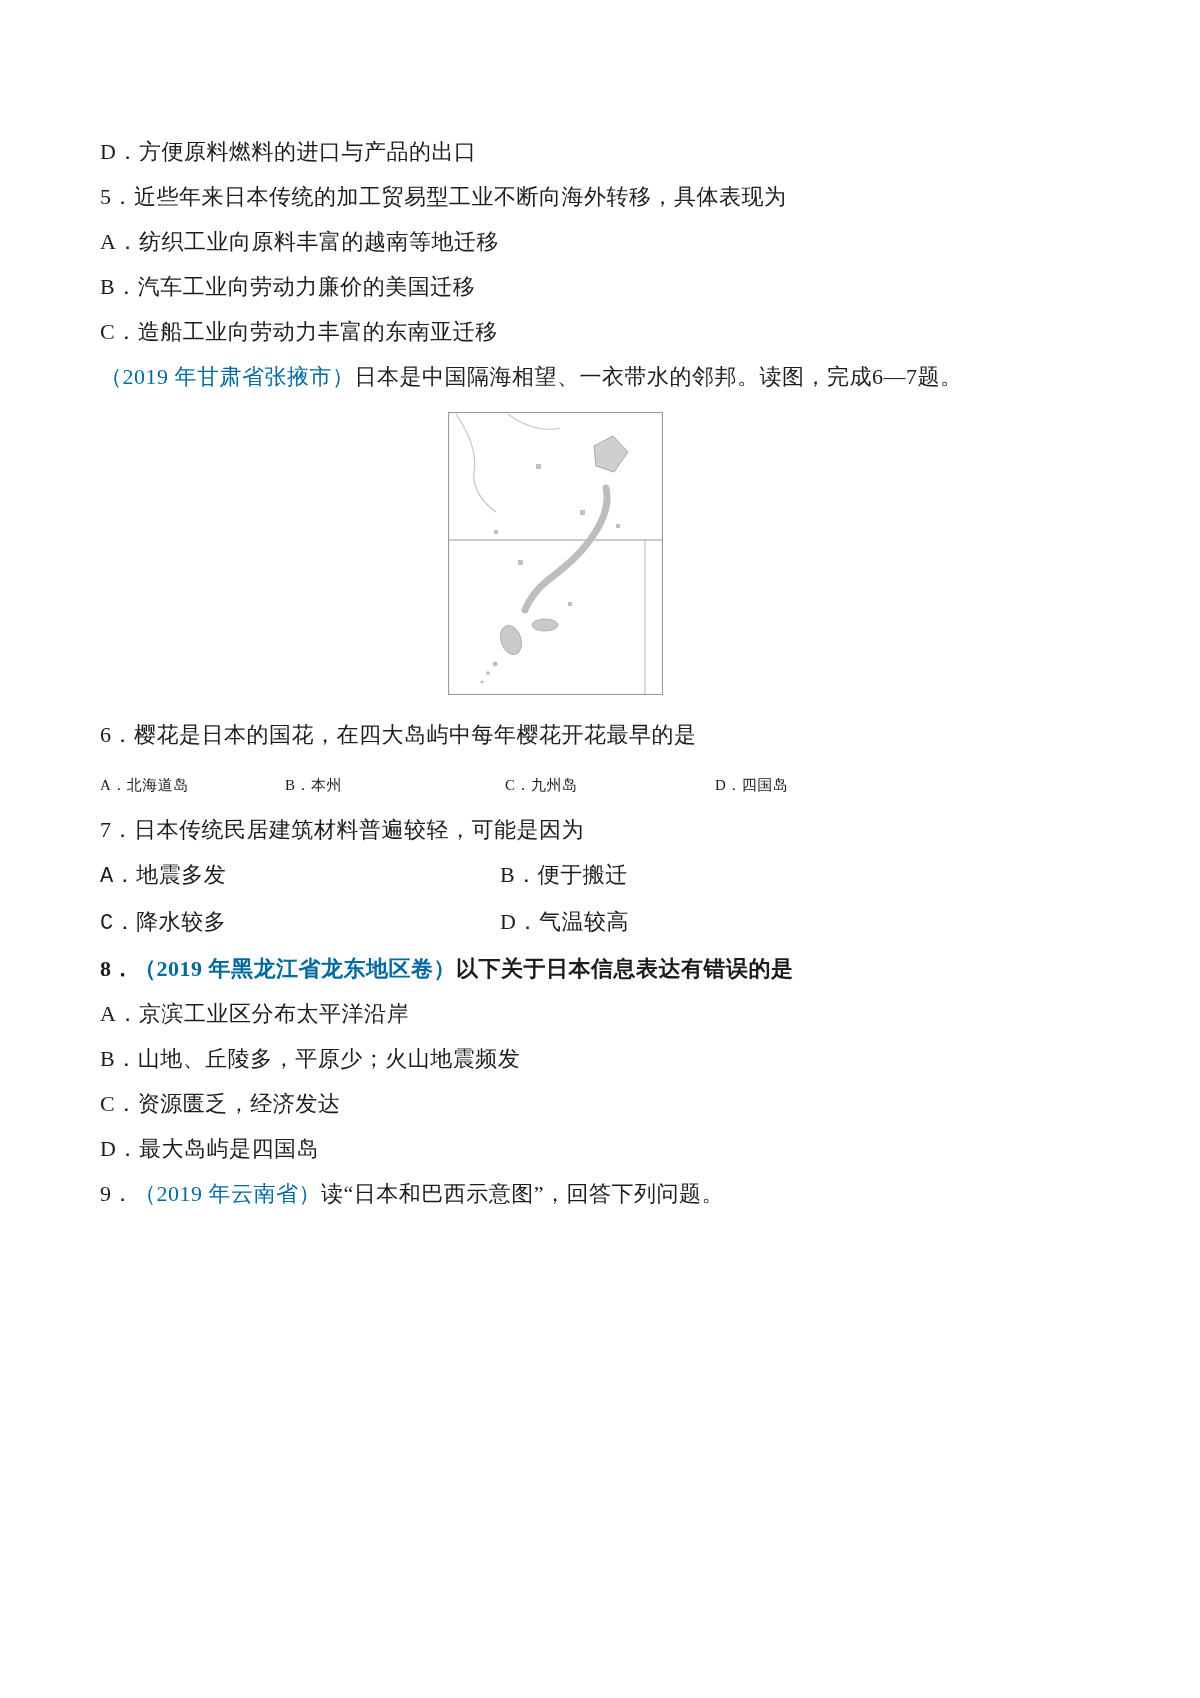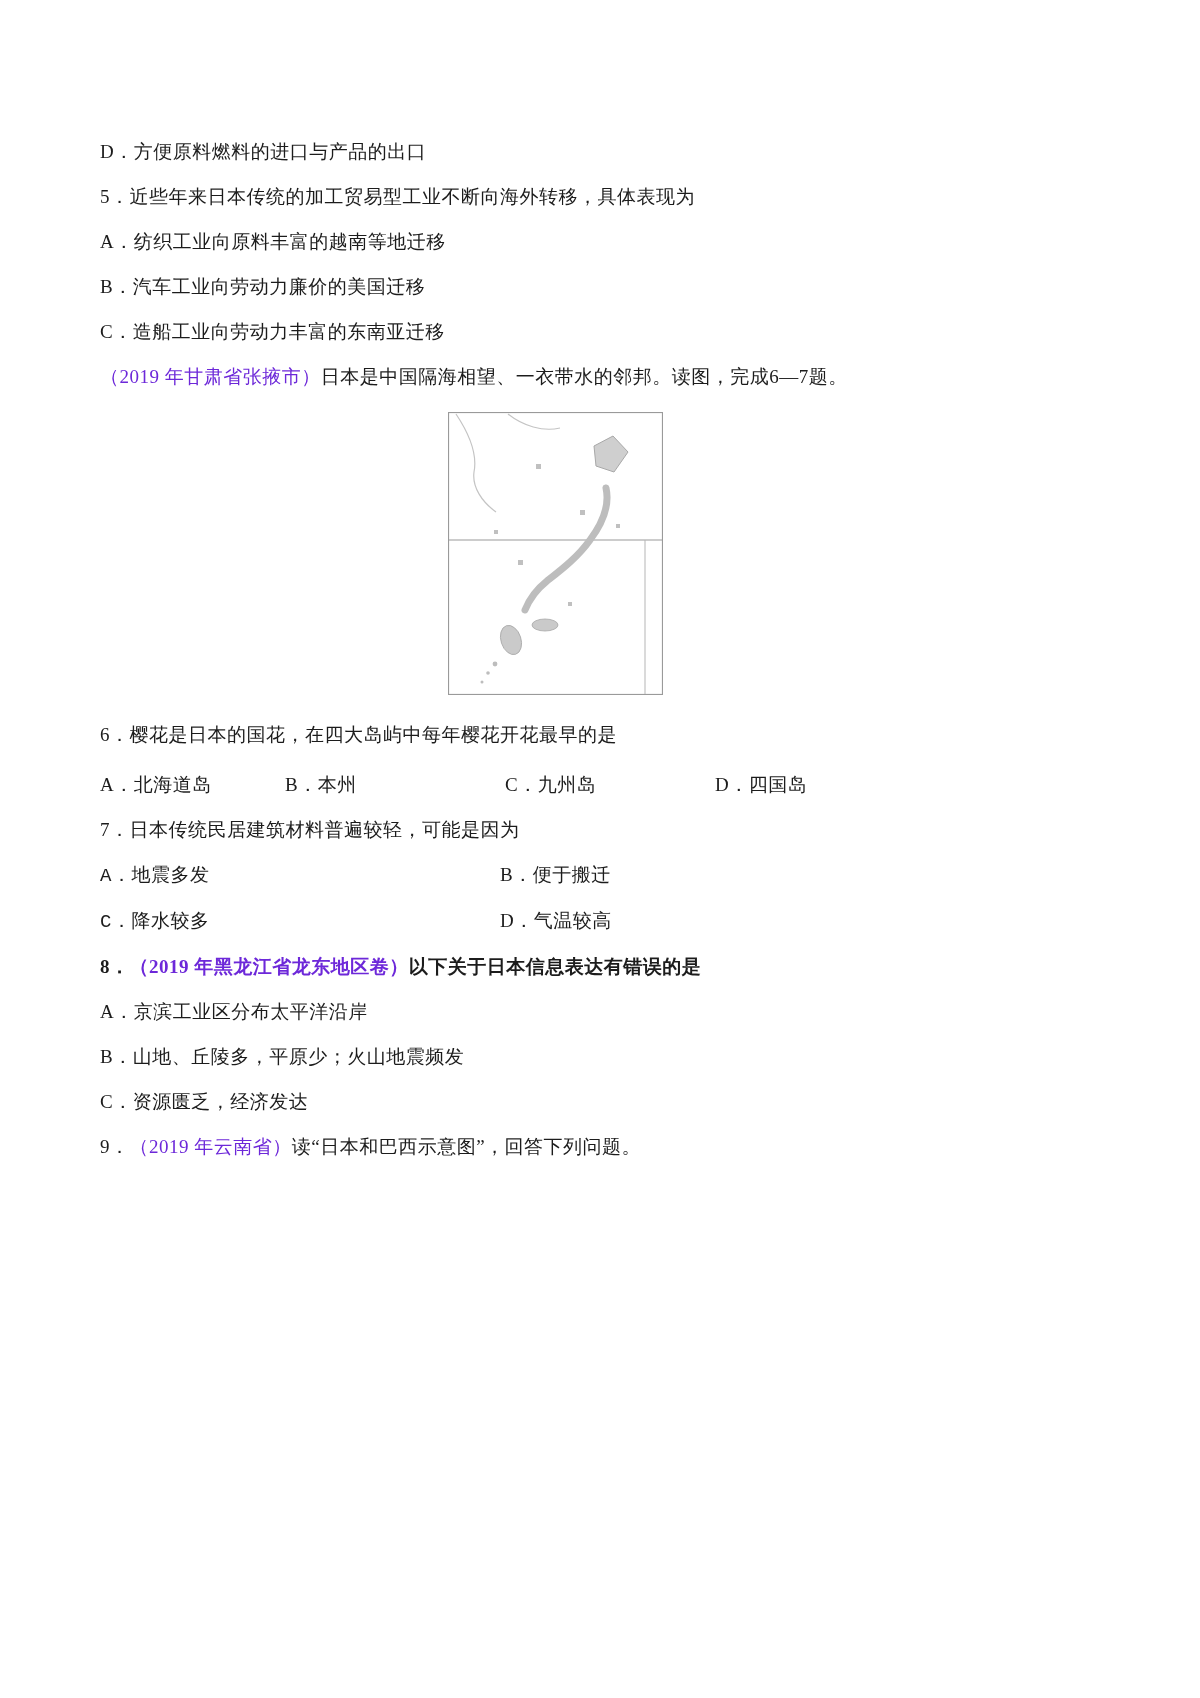--- a/index.html
+++ b/index.html
@@ -7,29 +7,29 @@
     width:1200px;height:1698px;
     background:#ffffff;
     font-family:"Liberation Serif","DejaVu Serif",serif;
     color:#1c1c1c;
     box-sizing:border-box;
     padding:142px 90px 0 100px;
     overflow:hidden;
   }
   .doc p, .doc .row{
     margin:0 0 25px 0;
-    font-size:19px;
+    font-size:22px;
     line-height:20px;
     letter-spacing:0.5px;
     white-space:nowrap;
   }
   .indent-sm{margin-left:25px;}
   .indent-opt{margin-left:30px;}
   .source-line{margin-left:45px;margin-top:46px;}
-  .red{color:#6d28d9;}
+  .red{color:#0369a1;}
   .q8-block{margin-top:35px;font-weight:bold;}
   .q9-block{margin-top:42px;}
   .map-wrap{
     margin:5px 0 30px 348px;
     width:215px;height:283px;
   }
   .opt-row{margin-left:30px;}
   .opt-row .cellA{display:inline-block;width:185px;}
   .opt-row .cellB{display:inline-block;width:220px;}
   .opt-row .cellC{display:inline-block;width:210px;}
@@ -79,36 +79,37 @@
       <rect x="88" y="52" width="5" height="5" fill="#c0c0c0"></rect>
       <rect x="132" y="98" width="5" height="5" fill="#c0c0c0"></rect>
       <rect x="70" y="148" width="5" height="5" fill="#c0c0c0"></rect>
       <rect x="168" y="112" width="4" height="4" fill="#c0c0c0"></rect>
       <rect x="46" y="118" width="4" height="4" fill="#c0c0c0"></rect>
       <rect x="120" y="190" width="4" height="4" fill="#c0c0c0"></rect>
     </svg>
   </div>
 
   <p>6．樱花是日本的国花，在四大岛屿中每年樱花开花最早的是</p>
-  <div class="row opt-row" style="font-size:19px;margin-top:30px;">
+  <div class="row opt-row" style="font-size:15px;margin-top:30px;">
     <span class="cellA">A．北海道岛</span><span class="cellB">B．本州</span><span class="cellC">C．九州岛</span><span>D．四国岛</span>
   </div>
 
   <p>7．日本传统民居建筑材料普遍较轻，可能是因为</p>
   <div class="row opt-grid indent-opt">
     <span class="cell1">A．地震多发</span><span>B．便于搬迁</span>
   </div>
   <div class="row opt-grid indent-opt">
     <span class="cell1">C．降水较多</span><span>D．气温较高</span>
   </div>
 
   <p class="q8-block">
     <span>8．</span><span class="red">（2019 年黑龙江省龙东地区卷）</span><span>以下关于日本信息表达有错误的是</span>
   </p>
   <p class="indent-opt">A．京滨工业区分布太平洋沿岸</p>
   <p class="indent-opt">B．山地、丘陵多，平原少；火山地震频发</p>
   <p class="indent-opt">C．资源匮乏，经济发达</p>
+  <p class="indent-opt">D．最大岛屿是四国岛</p>
 
   <p class="q9-block">
     <span>9．</span><span class="red">（2019 年云南省）</span><span>读“日本和巴西示意图”，回答下列问题。</span>
   </p>
 
 </div>
 
 </body></html>

